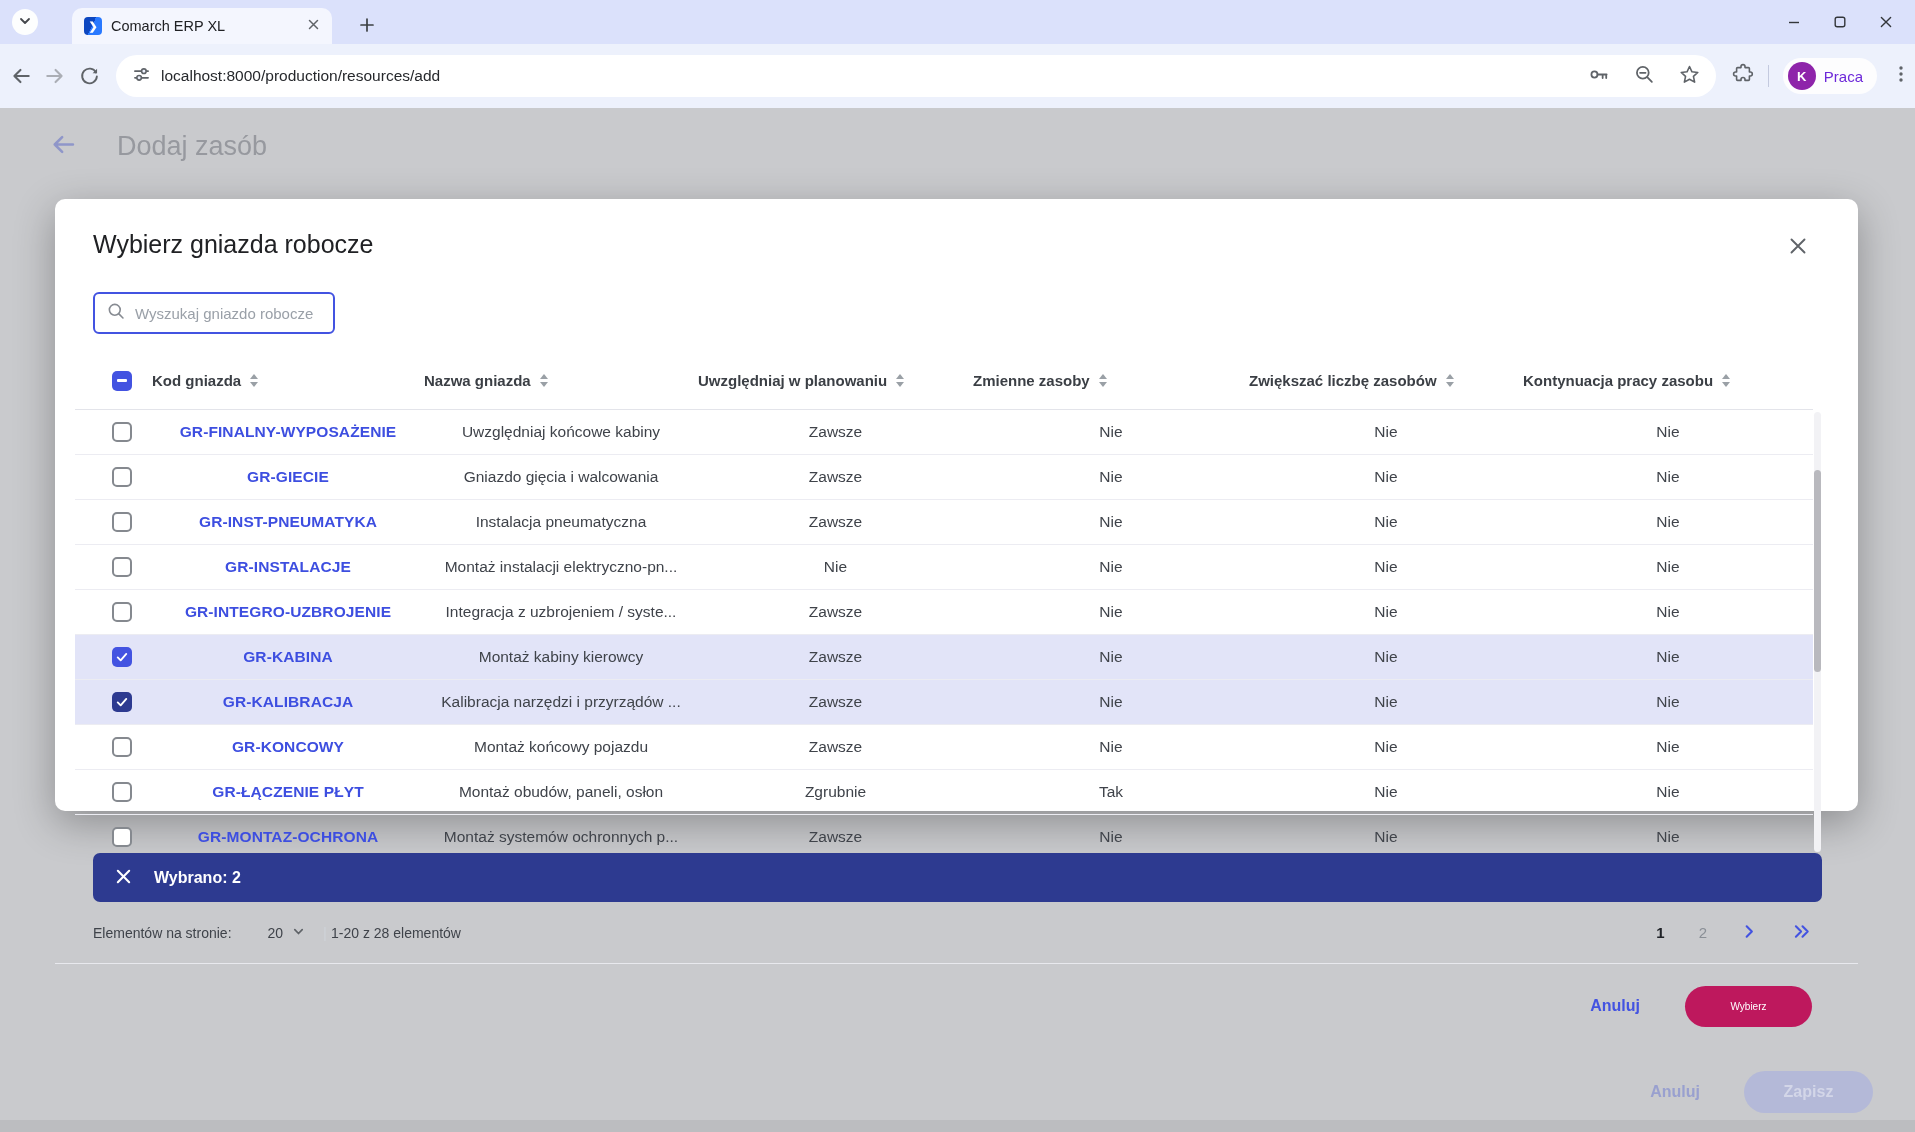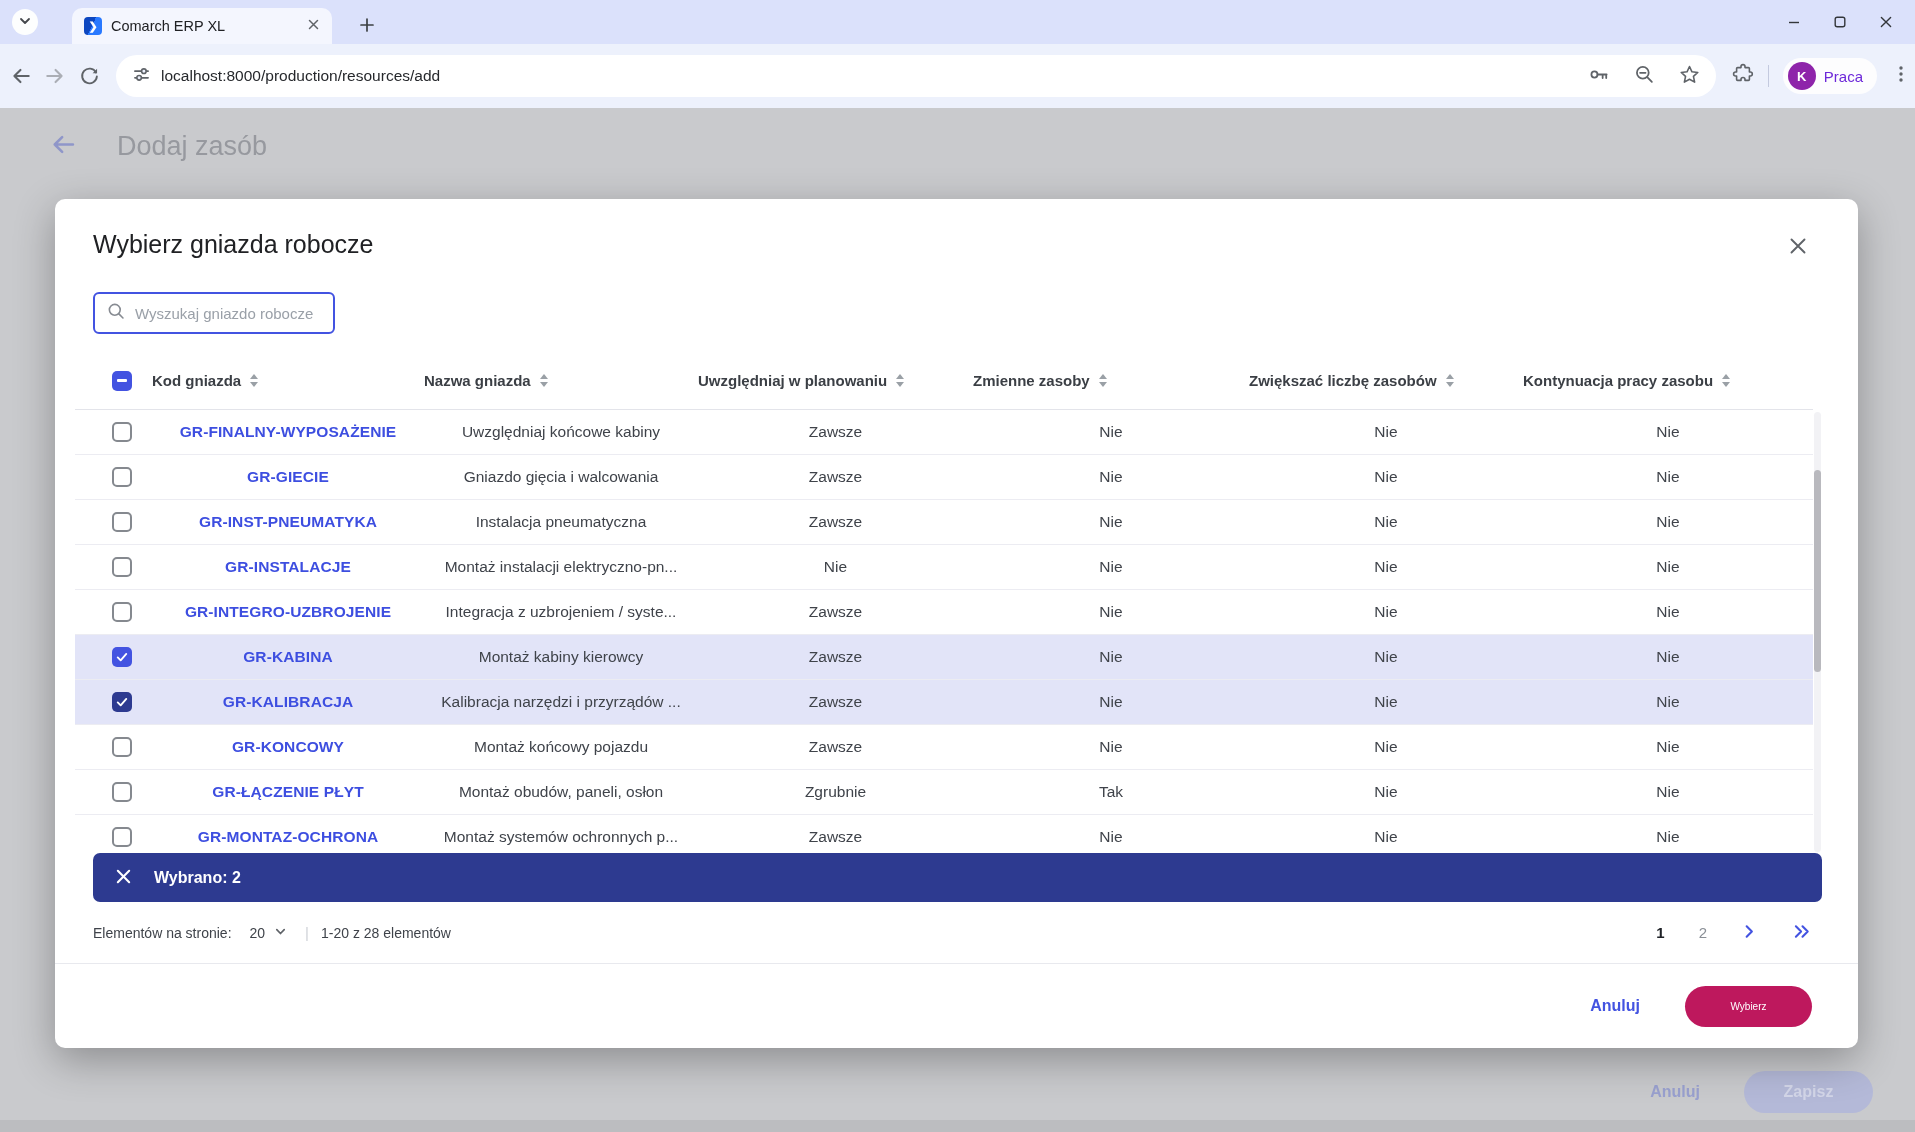--- a/index.html
+++ b/index.html
@@ -30,21 +30,21 @@
   
   .scrim { position:absolute; left:0; top:108px; width:1915px; height:1024px; background:#c9cacd; }
   .page-header { position:absolute; left:50px; top:23px; display:flex; align-items:center; }
   .page-title { margin-left:40px; font-size:27px; color:#97999f; }
   .page-footer { position:absolute; left:0; top:955px; width:1915px; height:57px; display:flex; align-items:center; justify-content:flex-end; padding-right:42px; }
   .ghost-cancel { font-size:16px; font-weight:bold; color:#99a0cf; background:none; border:none; margin-right:44px; }
   .ghost-save { width:129px; height:42px; border-radius:21px; background:#b4b9d8; color:#d3d6e8; font-size:16px; font-weight:bold; border:none; }
   .bottom-strip { position:absolute; left:0; top:1012px; width:1915px; height:12px; background:#bcbdc0; }
 
   
-  .modal { position:absolute; left:55px; top:199px; width:1803px; height:849px; background:#ffffff; border-radius:10px; box-shadow:0 12px 40px rgba(0,0,0,0.30); }
+  .modal { position:absolute; left:55px; top:199px; width:1803px; height:612px; background:#ffffff; border-radius:10px; box-shadow:0 12px 40px rgba(0,0,0,0.30); }
   .modal-title { position:absolute; left:38px; top:31px; font-size:25px; color:#202124; }
   .modal-close { position:absolute; left:1729px; top:34px; width:28px; height:28px; border:none; background:transparent; display:flex; align-items:center; justify-content:center; }
 
   .searchbox { position:absolute; left:38px; top:93px; width:242px; height:42px; border:2px solid #4353e1; border-radius:6px; display:flex; align-items:center; padding:0 10px 0 12px; }
   .searchbox input { flex:1; min-width:0; margin-left:9px; border:none; outline:none; font-family:"Liberation Sans",sans-serif; font-size:15px; color:#202124; background:transparent; }
   .searchbox input::placeholder { color:#9aa0a8; }
 
   .grid-cols { display:grid; grid-template-columns:77px 272px 274px 275px 276px 274px auto; align-items:center; }
   .thead { position:absolute; left:20px; top:153px; width:1738px; height:58px; border-bottom:1px solid #e3e4ea; }
   .th { display:flex; align-items:center; font-size:15px; font-weight:bold; color:#3b3f45; }
@@ -61,24 +61,24 @@
   .cb.checked, .cb.indet { border:none; }
 
   .vscroll { position:absolute; left:1759px; top:213px; width:7px; height:440px; background:#f2f2f5; border-radius:4px; }
   .vthumb { position:absolute; left:0; top:58px; width:7px; height:202px; background:#b9b9be; border-radius:4px; }
 
   .selection-bar { position:absolute; left:38px; top:654px; width:1729px; height:49px; background:#2d3a90; border-radius:7px; display:flex; align-items:center; padding:0 22px; }
   .selection-label { color:#ffffff; font-size:16px; font-weight:bold; margin-left:22px; }
 
   .pager { position:absolute; left:38px; top:703px; width:1720px; height:61px; display:flex; align-items:center; justify-content:space-between; font-size:14px; color:#3f434a; }
   .pager-left { display:flex; align-items:center; }
-  .pp-value { margin-left:18px; }
+  .pp-value { margin-left:36px; }
   .pp-chevron { margin-left:9px; display:flex; align-items:center; border:none; background:transparent; }
   .pp-sep { margin-left:18px; color:#cfd2d8; font-size:15px; }
-  .pp-range { margin-left:12px;text-align:right; }
+  .pp-range { margin-left:4px;text-align:right; }
   .pager-right { display:flex; align-items:center; gap:34px; }
   .page-num { font-size:15px; color:#8a8f96; background:none; border:none; }
   .page-num.current { color:#202328; font-weight:bold; }
   .pg-btn { border:none; background:transparent; display:flex; align-items:center; }
 
   .modal-divider { position:absolute; left:0; top:764px; width:1803px; height:1px; background:#e8e9ee; }
   .modal-footer { position:absolute; left:0; top:765px; width:1803px; height:84px; display:flex; align-items:center; justify-content:flex-end; padding-right:46px; }
   .btn-cancel { font-size:16px; font-weight:bold; color:#4353e1; background:none; border:none; margin-right:45px; }
   .btn-confirm { width:127px; height:41px; border-radius:21px; background:#be185d; color:#ffffff; font-size:10px; font-weight:normal; border:none; }
 

